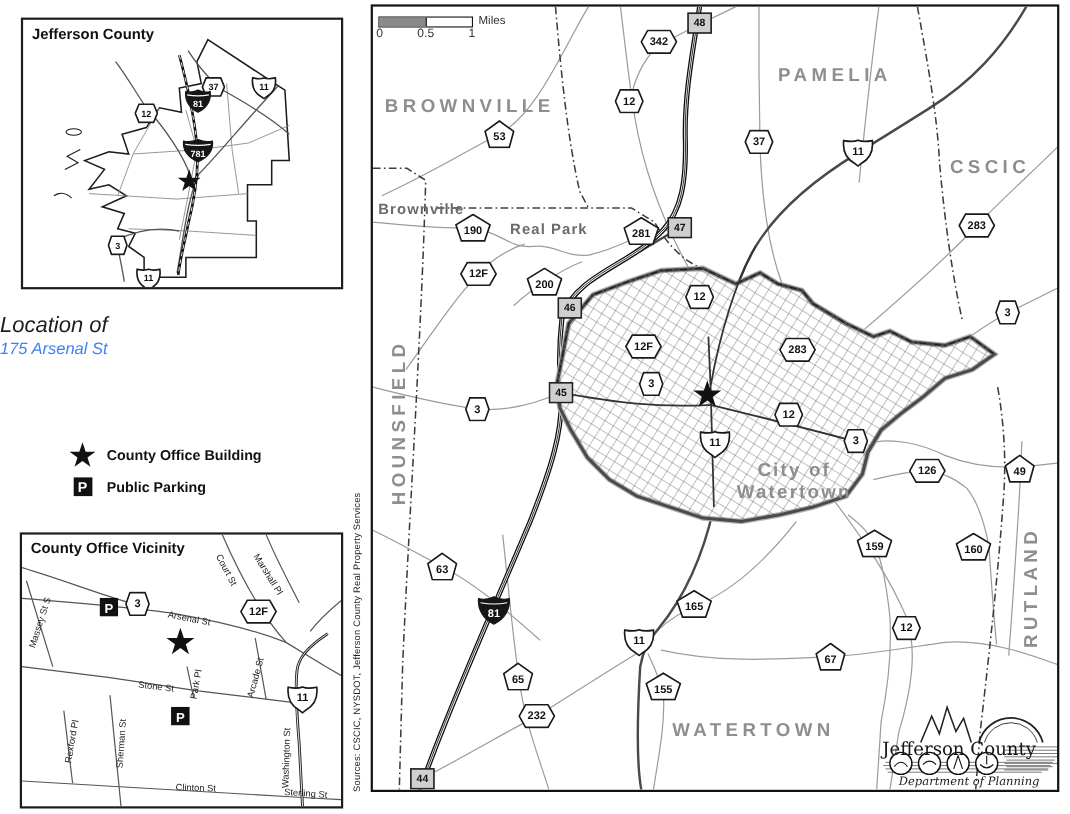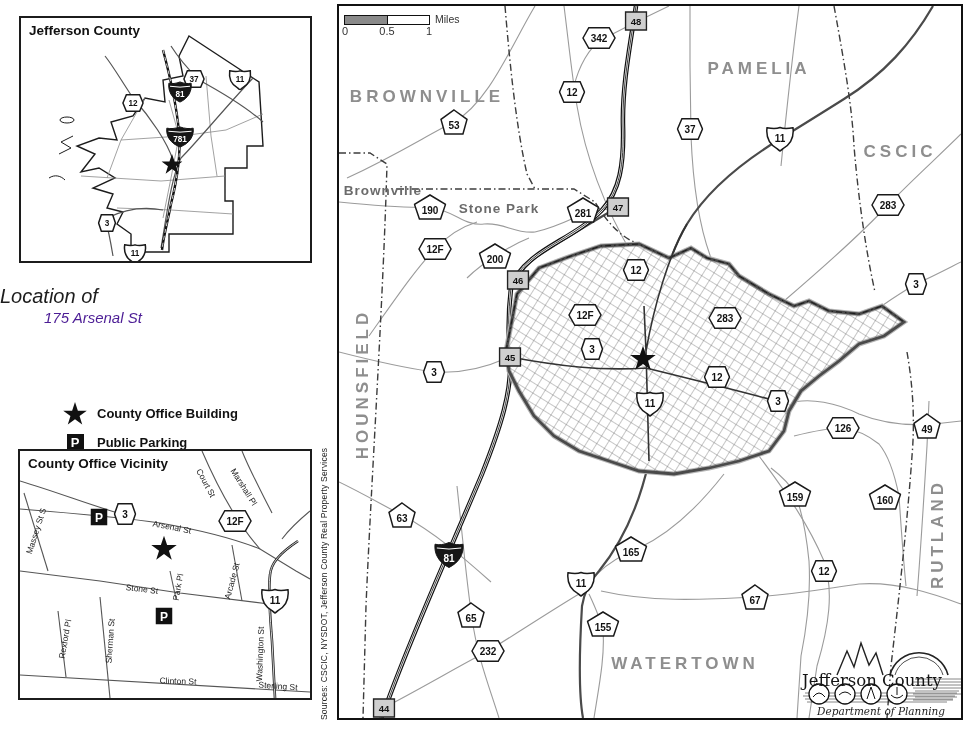--- a/index.html
+++ b/index.html
@@ -1,28 +1,28 @@
 <!DOCTYPE html>
 <html><head>
 <meta charset="utf-8">
 <style>
   html,body{margin:0;padding:0;background:#fff;}
   body{width:973px;height:740px;position:relative;overflow:hidden;
        font-family:"Liberation Sans",sans-serif;color:#1a1a1a;}
   .panel{position:absolute;background:#fff;border:2px solid #1c1c1c;box-sizing:border-box;overflow:hidden;}
   #inset-county{left:19px;top:16px;width:293px;height:247px;}
-  #vicinity{left:18px;top:449px;width:294px;height:251px;}
+  #vicinity{left:18px;top:484px;width:294px;height:251px;}
   #main-map{left:337px;top:4px;width:626px;height:716px;border-color:#111;}
   .panel-title{position:absolute;left:8px;top:5px;font-weight:bold;font-size:13.5px;color:#111;z-index:30;}
   svg.layer{position:absolute;left:0;top:0;}
 
   
   #title-block{position:absolute;left:0;top:284px;width:332px;line-height:1.25;font-style:italic;}
   #title-block .big{font-size:20px;color:#1d1d1d;}
-  #title-block .small{font-size:15px;color:#4c1d95;padding-left:44px;}
+  #title-block .small{font-size:15px;color:#3b82f6;}
 
   
   #legend{position:absolute;left:62px;top:402px;width:250px;}
   .legend-row{display:flex;align-items:center;margin-bottom:9px;}
   .legend-row .lg-icon{width:26px;display:flex;justify-content:center;margin-right:9px;}
   .legend-row .lg-label{font-weight:bold;font-size:13px;color:#111;}
   .pbox{width:17px;height:17px;background:#111;color:#fff;font-weight:bold;font-size:13px;
         display:flex;align-items:center;justify-content:center;}
 
   
@@ -293,22 +293,26 @@
   </div>
 
   <div id="main-area-labels">
       <div class="area-label" style="left: 88px; top: 91px;">BROWNVILLE</div>
       <div class="area-label" style="left: 420px; top: 63px;">PAMELIA</div>
       <div class="area-label" style="left: 561px; top: 146px;">CSCIC</div>
       <div class="area-label vertical" style="left: 24px; top: 378px;">HOUNSFIELD</div>
       <div class="area-label vertical" style="left: 599px; top: 528px;">RUTLAND</div>
       <div class="area-label" style="left: 346px; top: 658px;">WATERTOWN</div>
       <div class="place-label" style="left: 44px; top: 184px;">Brownville</div>
-      <div class="place-label" style="left: 160px; top: 202px;">Stone Park</div>
-    </div>
+      <div class="place-label" style="left: 160px; top: 202px;">Real Park</div>
+    </div>
+  <div id="city-label" style="left: 383px; top: 431px;">
+    <div>City of</div>
+    <div>Watertown</div>
+  </div>
   <div id="main-markers">
       <div class="marker" style="left: 297px; top: 15px;"><svg width="23" height="20">
           <rect x="1" y="1" width="21" height="18" fill="#cfcfcf" stroke="#222" stroke-width="1.5"></rect>
           <text x="11.5" y="10.5" font-family="Liberation Sans,sans-serif" font-weight="bold" text-anchor="middle" font-size="9.5" dominant-baseline="central" fill="#111">48</text>
         </svg></div>
       <div class="marker" style="left: 260px; top: 32px;"><svg width="34" height="23">
           <polygon points="1,11.5 6.800000000000001,1.2 27.200000000000003,1.2 33,11.5 27.200000000000003,21.8 6.800000000000001,21.8" fill="#fff" stroke="#1a1a1a" stroke-width="1.5"></polygon>
           <text x="17" y="12" font-family="Liberation Sans,sans-serif" font-weight="bold" text-anchor="middle" font-size="10" dominant-baseline="central" fill="#111">342</text>
         </svg></div>
       <div class="marker" style="left: 233px; top: 86px;"><svg width="27" height="23">

